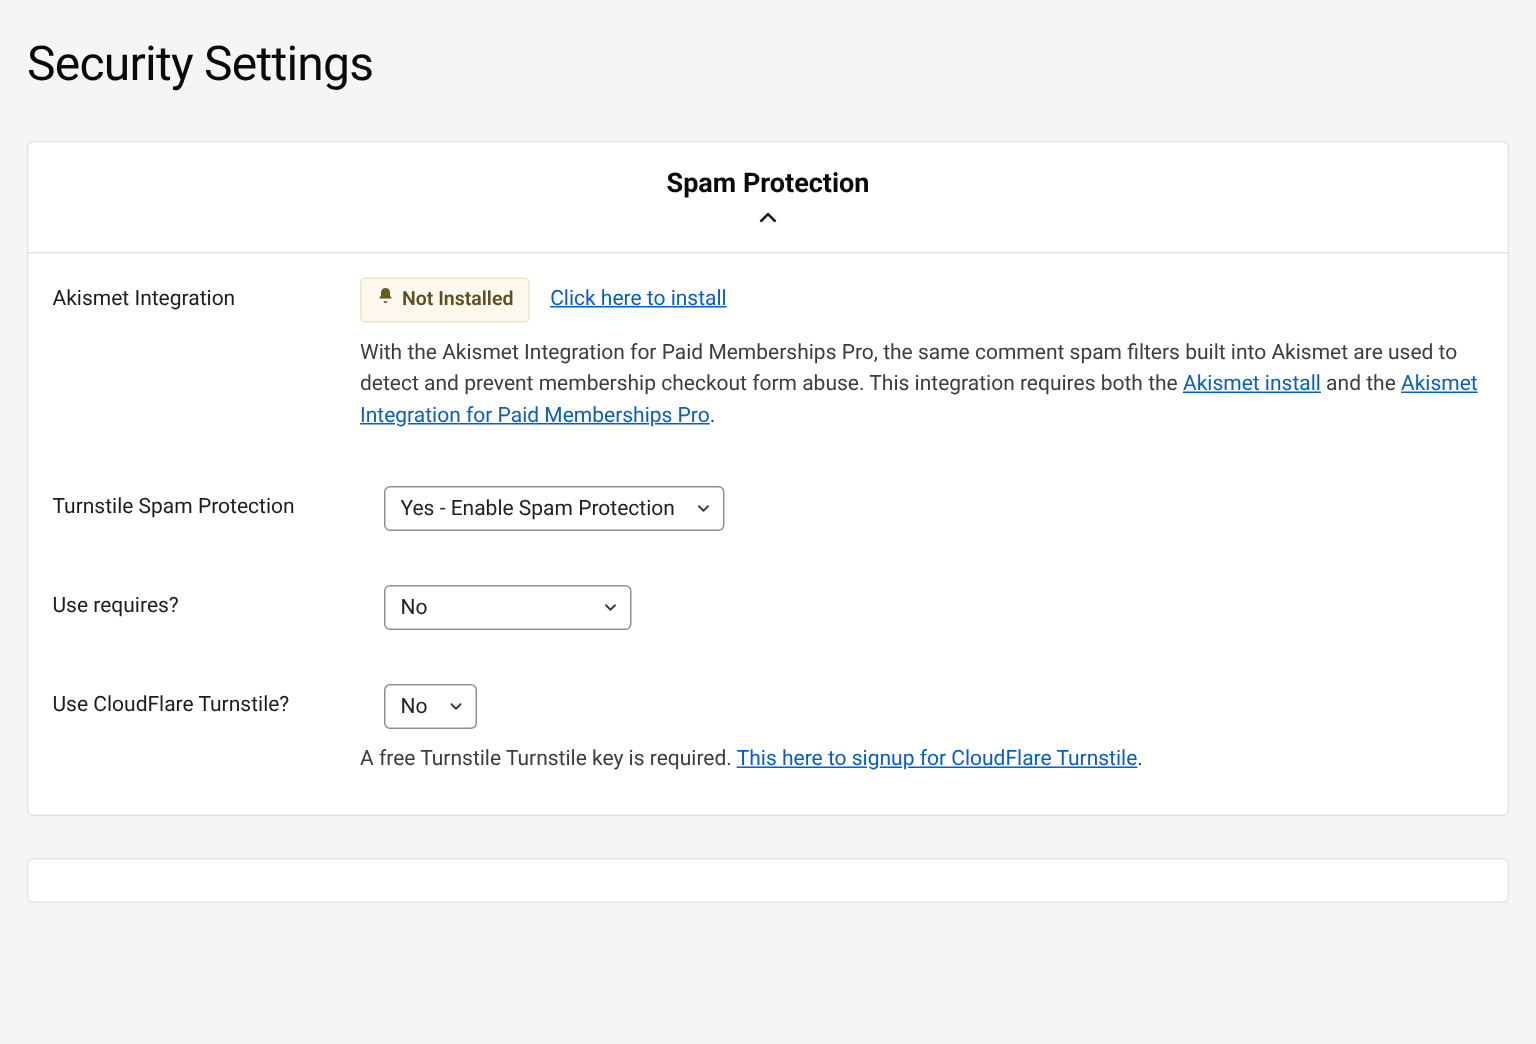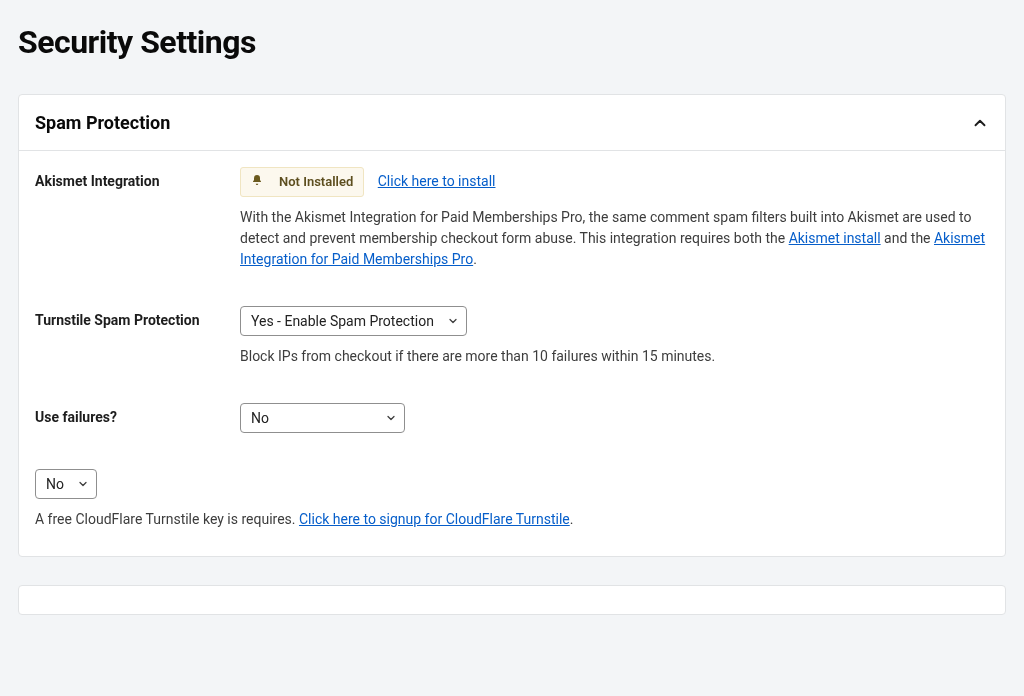--- a/index.html
+++ b/index.html
@@ -10,37 +10,38 @@
     body {
       font-family: -apple-system, BlinkMacSystemFont, "Segoe UI", Roboto, "Helvetica Neue", Arial, sans-serif;
       background: #f3f5f7;
       color: #1d1d1d;
       padding: 18px;
       font-size: 14px;
       line-height: 1.5;
     }
     .page-title {
       font-size: 32px;
-      font-weight: 700;
+      font-weight: 400;
       margin-bottom: 28px;
       letter-spacing: -0.5px;
       color: #0a0a0a;
     }
     .panel {
       background: #fff;
       border: 1px solid #e1e3e5;
       border-radius: 4px;
       margin-bottom: 28px;
     }
     .panel-header {
       display: flex;
       align-items: center;
-      justify-content: space-between;
+      justify-content: flex-start;
       padding: 14px 16px;
       cursor: pointer;
+      flex-direction: column;
     }
     .panel-header.with-border {
       border-bottom: 1px solid #e1e3e5;
     }
     .panel-title {
       font-size: 18px;
       font-weight: 700;
       color: #0a0a0a;
     }
     .chevron {
@@ -65,32 +66,32 @@
     .field-row {
       display: flex;
       margin-bottom: 36px;
     }
     .field-row:last-child {
       margin-bottom: 0;
     }
     .field-label {
       width: 205px;
       flex-shrink: 0;
-      font-weight: 700;
+      font-weight: 400;
       font-size: 14px;
       color: #1d1d1d;
       padding-top: 4px;
     }
     .field-content {
       flex: 1;
     }
     .badge {
       display: inline-flex;
       align-items: center;
-      gap: 16px;
+      gap: 5px;
       background: #fcf8ee;
       border: 1px solid #f0e5c2;
       color: #5d4e1f;
       font-size: 13px;
       font-weight: 600;
       padding: 4px 10px;
       border-radius: 3px;
       margin-right: 10px;
       vertical-align: middle;
     }
@@ -104,20 +105,21 @@
       margin-top: 16px;
     }
     .desc {
       color: #3d3d3d;
       margin-top: 10px;
       font-size: 14px;
     }
     .select-wrap {
       display: inline-block;
       position: relative;
+      margin-left: 16px;
     }
     .select {
       appearance: none;
       -webkit-appearance: none;
       background: #fff;
       border: 1px solid #8f8f8f;
       border-radius: 4px;
       padding: 6px 32px 6px 10px;
       font-size: 14px;
       color: #222;
@@ -177,54 +179,54 @@
         <div class="select-wrap">
           <select class="select">
             <option>Yes - Enable Spam Protection</option>
           </select>
           <span class="select-arrow">
             <svg viewBox="0 0 24 24" fill="none" stroke="#3d3d3d" stroke-width="2.5" stroke-linecap="round" stroke-linejoin="round">
                 <polyline points="6 9 12 15 18 9"></polyline>
               </svg>
           </span>
         </div>
-        <p class="desc">Block IPs from checkout if there are more than 10 failures within 15 minutes.</p>
-      </div>
-    </div>
-
-    <div class="field-row">
-      <div class="field-label">Use failures?</div>
+      </div>
+    </div>
+
+    <div class="field-row">
+      <div class="field-label">Use requires?</div>
       <div class="field-content">
         <div class="select-wrap">
           <select class="select" style="min-width:165px">
             <option>No</option>
           </select>
           <span class="select-arrow">
             <svg viewBox="0 0 24 24" fill="none" stroke="#3d3d3d" stroke-width="2.5" stroke-linecap="round" stroke-linejoin="round">
                 <polyline points="6 9 12 15 18 9"></polyline>
               </svg>
           </span>
         </div>
       </div>
     </div>
 
     <div class="field-row">
+      <div class="field-label">Use CloudFlare Turnstile?</div>
       <div class="field-content">
         <div class="select-wrap">
           <select class="select">
             <option>No</option>
           </select>
           <span class="select-arrow">
             <svg viewBox="0 0 24 24" fill="none" stroke="#3d3d3d" stroke-width="2.5" stroke-linecap="round" stroke-linejoin="round">
                 <polyline points="6 9 12 15 18 9"></polyline>
               </svg>
           </span>
         </div>
         <p class="desc">
-          <span>A free CloudFlare Turnstile key is requires. </span><a href="#">Click here to signup for CloudFlare Turnstile</a><span>.</span>
+          <span>A free Turnstile Turnstile key is required. </span><a href="#">This here to signup for CloudFlare Turnstile</a><span>.</span>
         </p>
       </div>
     </div>
 
   </div>
 </div>
 
 <div class="panel">
   <div class="panel-header">
     

